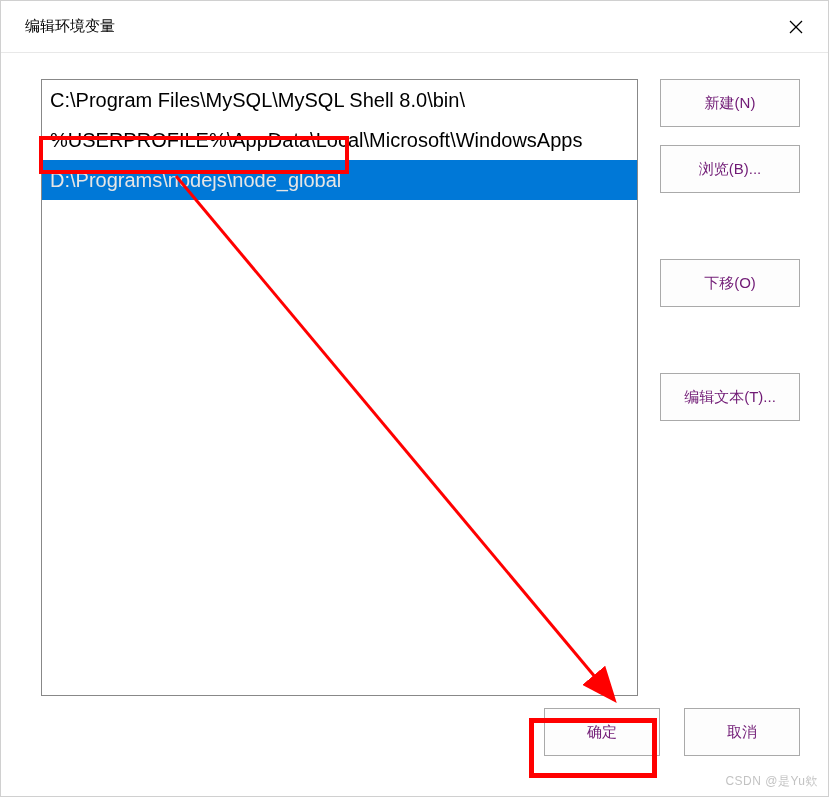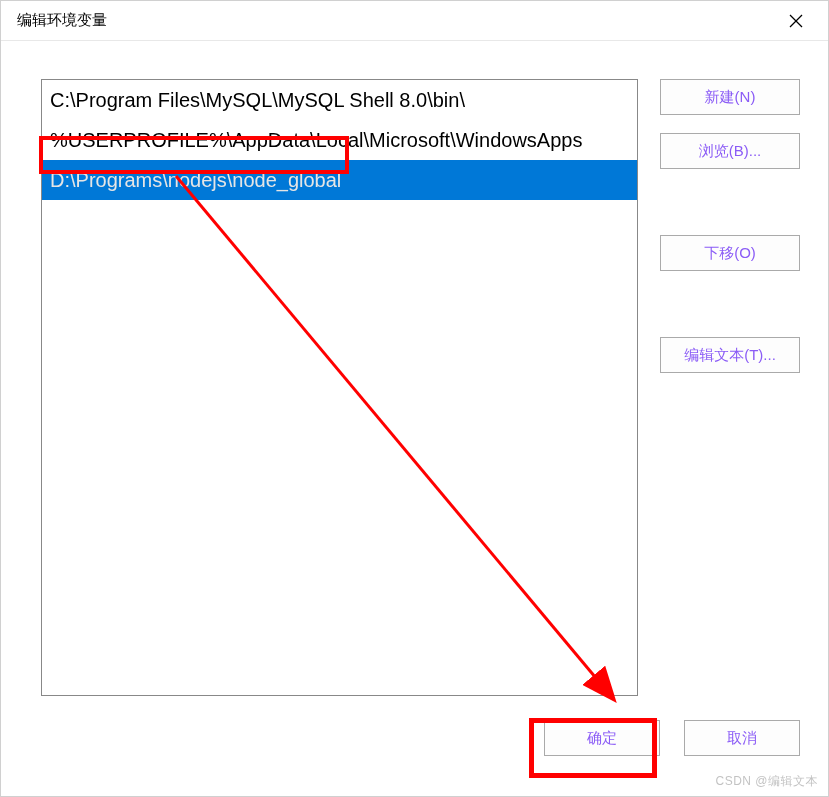--- a/index.html
+++ b/index.html
@@ -17,25 +17,25 @@
       overflow: hidden;
     }
     .dialog {
       width: 829px;
       height: 797px;
       background: #ffffff;
       border: 1px solid #d0d0d0;
       position: relative;
     }
     .titlebar {
-      height: 40px;
+      height: 52px;
       display: flex;
       align-items: center;
       justify-content: space-between;
-      padding: 0 12px 0 16px;
+      padding: 0 12px 0 24px;
       border-bottom: 1px solid #e8e8e8;
     }
     .title-text {
       font-size: 15px;
       color: #000;
     }
     .close-btn {
       width: 40px;
       height: 30px;
       display: flex;
@@ -71,25 +71,25 @@
     }
     .button-column {
       position: absolute;
       top: 78px;
       right: 28px;
       width: 140px;
       display: flex;
       flex-direction: column;
     }
     .win-button {
-      height: 36px;
+      height: 48px;
       border: 1px solid #aaa;
       background: #fdfdfd;
       font-size: 15px;
-      color: #8b5cf6;
+      color: #701a75;
       cursor: pointer;
       margin-bottom: 18px;
       font-family: inherit;
       display: flex;
       align-items: center;
       justify-content: center;
     }
     .gap-large {
       height: 48px;
     }
@@ -183,15 +183,15 @@
   <div class="red-box-2"></div>
   <svg class="red-arrow" viewBox="0 0 480 560">
     <defs>
       <marker id="arrowhead" markerWidth="12" markerHeight="10" refX="9" refY="5" orient="auto">
         <polygon points="0 0, 12 5, 0 10" fill="#ff0000"></polygon>
       </marker>
     </defs>
     <line x1="5" y1="10" x2="440" y2="530" stroke="#ff0000" stroke-width="3" marker-end="url(#arrowhead)"></line>
   </svg>
 
-  <div class="watermark">CSDN @编辑文本</div>
+  <div class="watermark">CSDN @是Yu欸</div>
 
 </div>
 
 </body></html>

